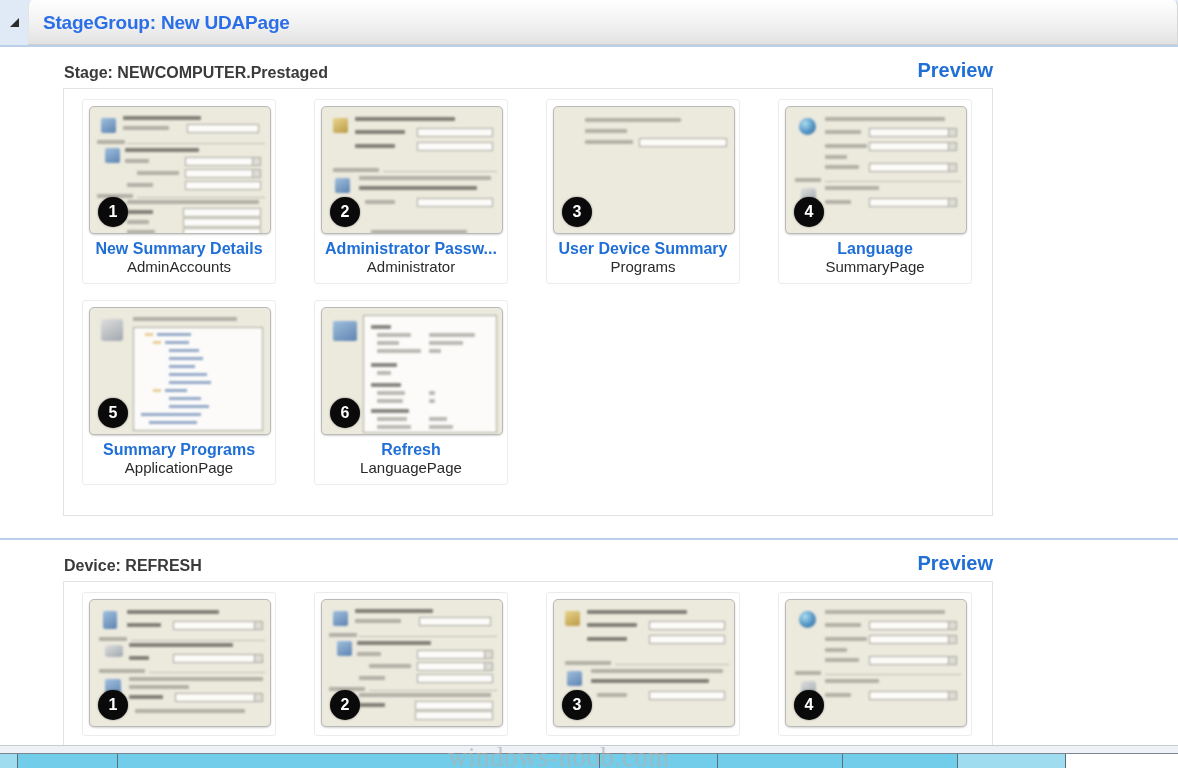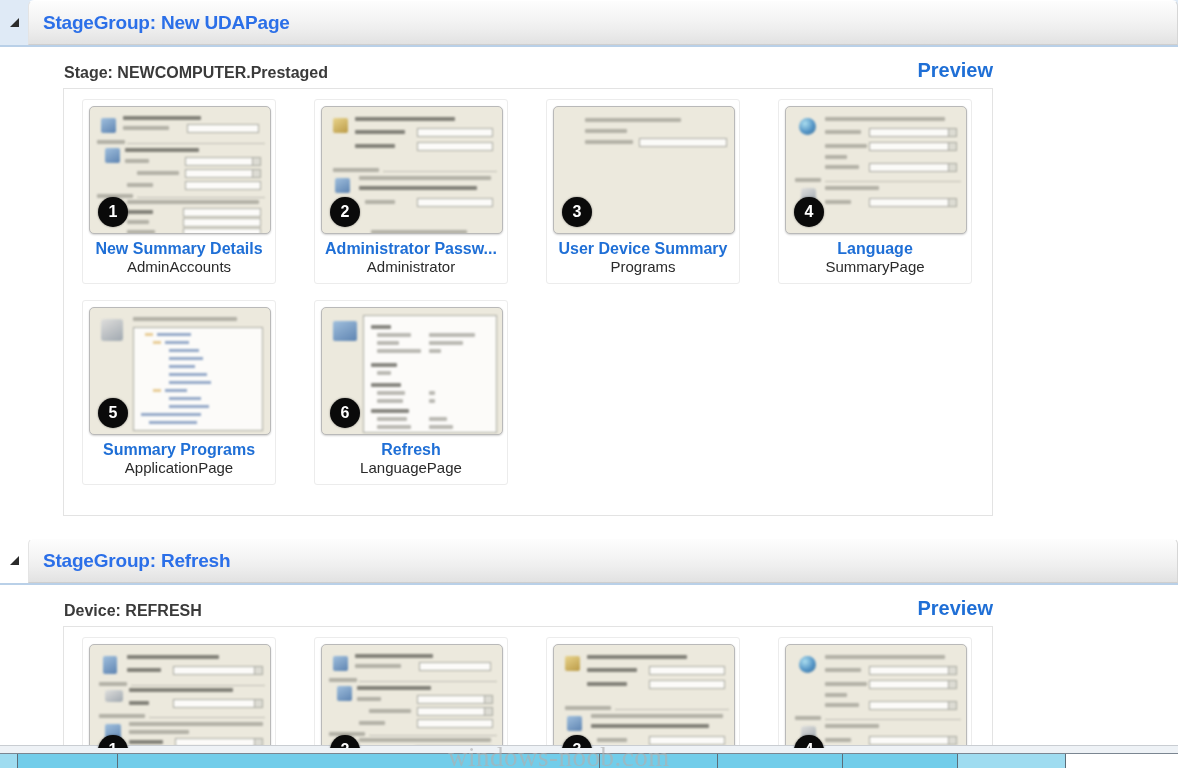--- a/index.html
+++ b/index.html
@@ -466,28 +466,20 @@
           <div class="card-title">Refresh</div>
           <div class="card-sub">LanguagePage</div>
         </div>
 
       </div>
     </div>
   </div>
 
   <div style="height:22px;background:#ffffff;"></div>
 
-  <div class="group-band group-band-2">
-    <div class="collapse-toggle">
-      <span class="tri"></span>
-    </div>
-    <div class="group-header">
-      <span class="group-header-title">StageGroup: Refresh</span>
-    </div>
-  </div>
   <div class="band-underline"></div>
 
   <div class="stage-section">
     <div class="stage-titlerow">
       <span class="stage-title">Device: REFRESH</span>
       <span class="preview-link">Preview</span>
     </div>
 
     <div class="stage-box clipped">
       <div class="thumb-grid">

